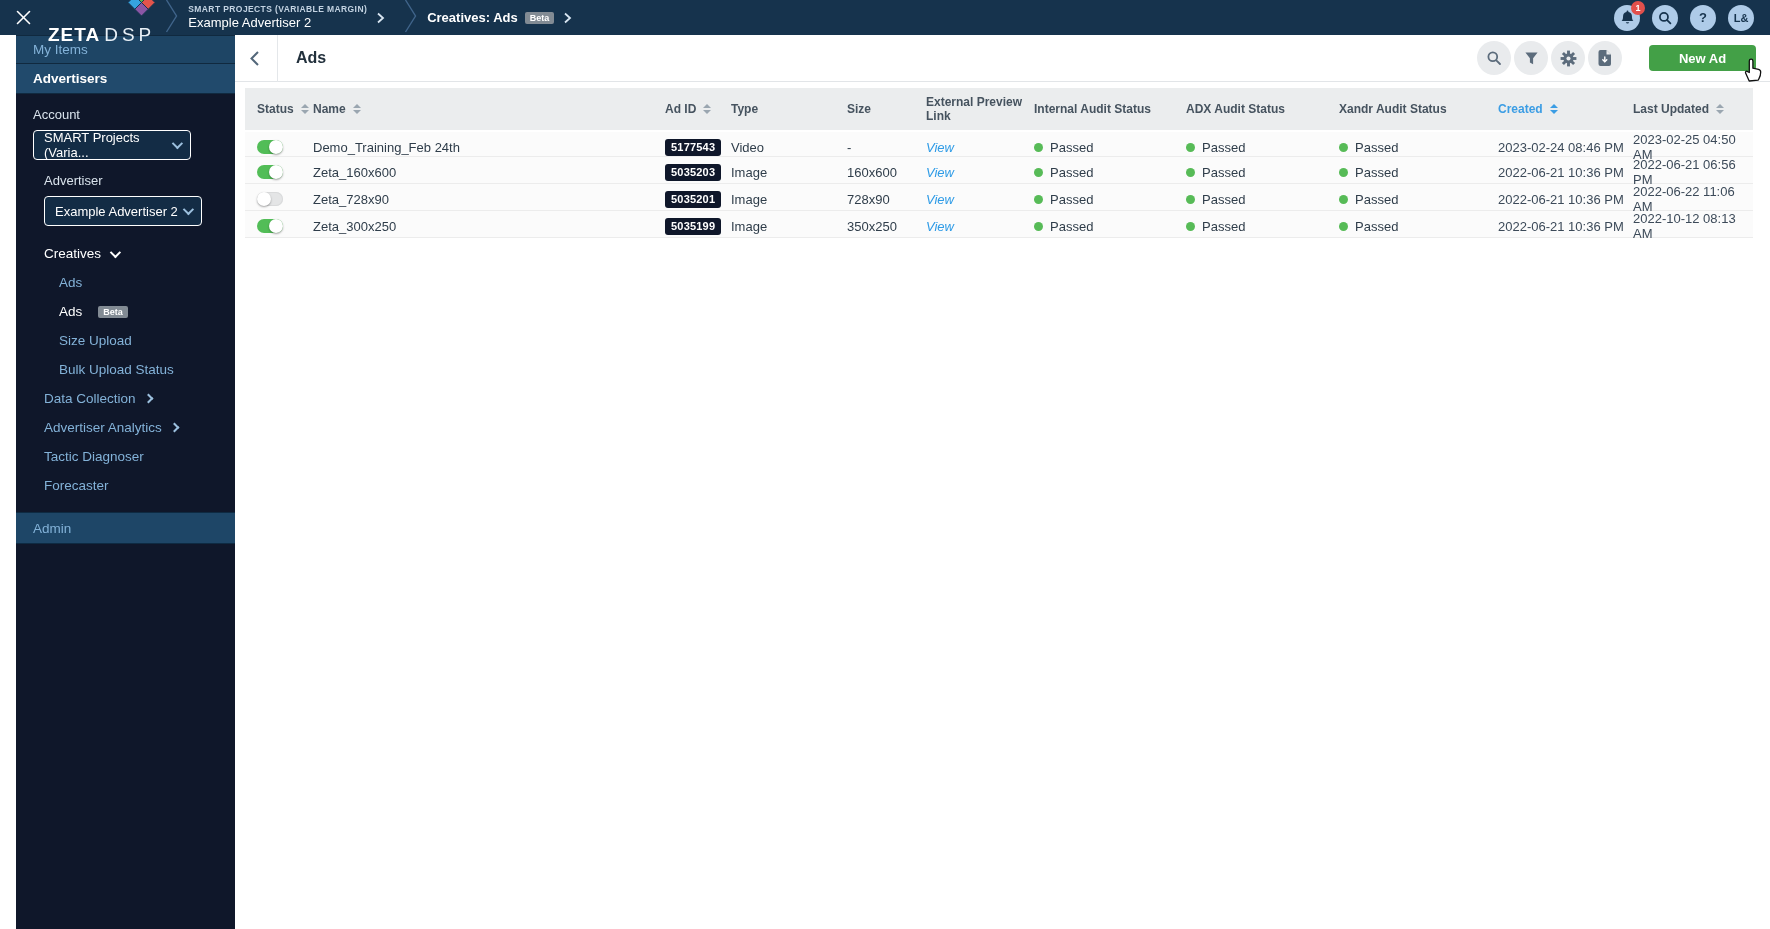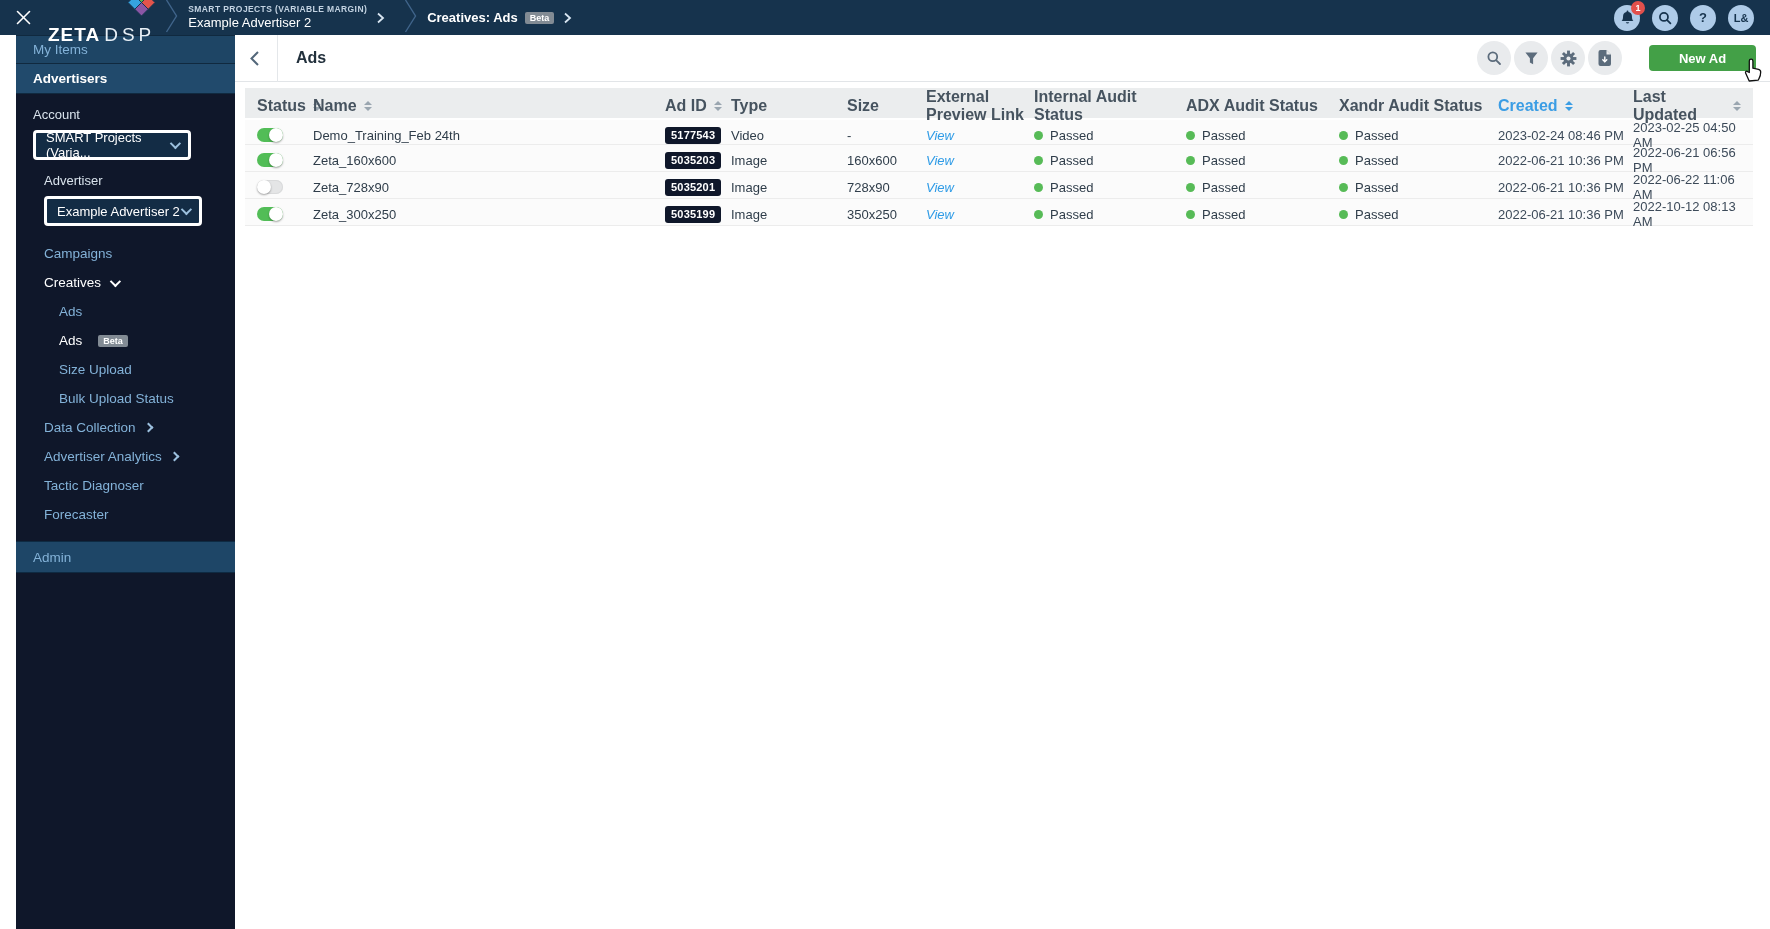--- a/index.html
+++ b/index.html
@@ -31,21 +31,21 @@
 
   
   .sidebar { position:absolute; top:35px; left:16px; width:235px; height:894px;
              background:#0f172a; color:#83b2d8; font-size:13.5px; }
   .side-band { height:29px; display:flex; align-items:center; padding:0 17px;
                background:#214a6c; border-bottom:1px solid #10293f; cursor:pointer; }
   .side-band.first { border-top:1px solid #10293f; background:#1e4565; }
   .side-band.advertisers { color:#fff; font-weight:700; height:30px; }
   .acct-section { padding:13px 17px 4px; }
   .side-label { color:#d9e3ec; font-size:13px; margin-bottom:8px; }
-  .side-select { width:158px; height:30px; background:#132c45; border:3px solid #ffffff;
+  .side-select { width:158px; height:30px; background:#132c45; border:1px solid #ffffff;
                  border-radius:4px; display:flex; align-items:center; justify-content:space-between;
                  padding:0 10px; color:#fff; font-size:13px; cursor:pointer; }
   .adv-sub { margin-left:11px; margin-top:13px; }
   .chev-css { width:8px; height:8px; border-right:2px solid #9cc0de; border-bottom:2px solid #9cc0de; flex:0 0 auto; }
   .chev-css.down { transform:rotate(45deg) translateY(-2px); }
   .chev-css.right { transform:rotate(-45deg); width:7px; height:7px; }
   .chev-css.white { border-color:#fff; }
   .side-nav { padding:9px 0 0; }
   .nav-item { height:29px; display:flex; align-items:center; gap:9px; padding-left:28px;
               color:#83b2d8; cursor:pointer; }
@@ -68,21 +68,21 @@
                  display:flex; align-items:center; justify-content:center; cursor:pointer; }
   .new-ad-btn { width:107px; height:26px; background:#43a047; border:none; border-radius:4px;
                 color:#fff; font-weight:700; font-size:13px; margin-left:24px; cursor:pointer;
                 font-family:"Liberation Sans", sans-serif; }
 
   
   .table-wrap { margin:6px 17px 0 10px; }
   .grid { display:grid;
           grid-template-columns:56px 352px 66px 116px 79px 108px 152px 153px 159px 135px 1fr;
           align-items:center; padding:0 12px; }
-  .thead { height:30px; background:#ebedee; font-size:16px; color:#46535f; font-weight:700; }
+  .thead { height:42px; background:#ebedee; font-size:12px; color:#46535f; font-weight:700; }
   .th { display:flex; align-items:center; }
   .th.active { color:#3b9de4;text-align:right; }
   .sort { display:inline-flex; flex-direction:column; gap:2px; margin-left:7px; }
   .sort i { width:0; height:0; border-left:4px solid transparent; border-right:4px solid transparent; display:block; }
   .sort .up { border-bottom:4px solid #9aa6b0; }
   .sort .down { border-top:4px solid #9aa6b0; }
   .th.active .sort .up { border-bottom-color:#3b9de4; }
   .th.active .sort .down { border-top-color:#3b9de4; }
   .trow { height:27px; background:#fbfbfb; border-bottom:1px solid #ececec;
           font-size:13px; color:#2f3d4a; }
@@ -196,23 +196,20 @@
     <div class="adv-sub">
       <div class="side-label">Advertiser</div>
       <div class="side-select">
         <span>Example Advertiser 2</span>
         <span class="chev-css down"></span>
       </div>
     </div>
   </div>
 
   <div class="side-nav">
-      <div class="nav-item">
-        <span>Campaigns</span>
-      </div>
       <div class="nav-item active">
         <span>Creatives</span>
         <span class="chev-css down white"></span>
       </div>
       <div class="nav-item sub">
         <span>Ads</span>
       </div>
       <div class="nav-item sub active">
         <span>Ads</span>
         <span class="beta-badge">Beta</span>

